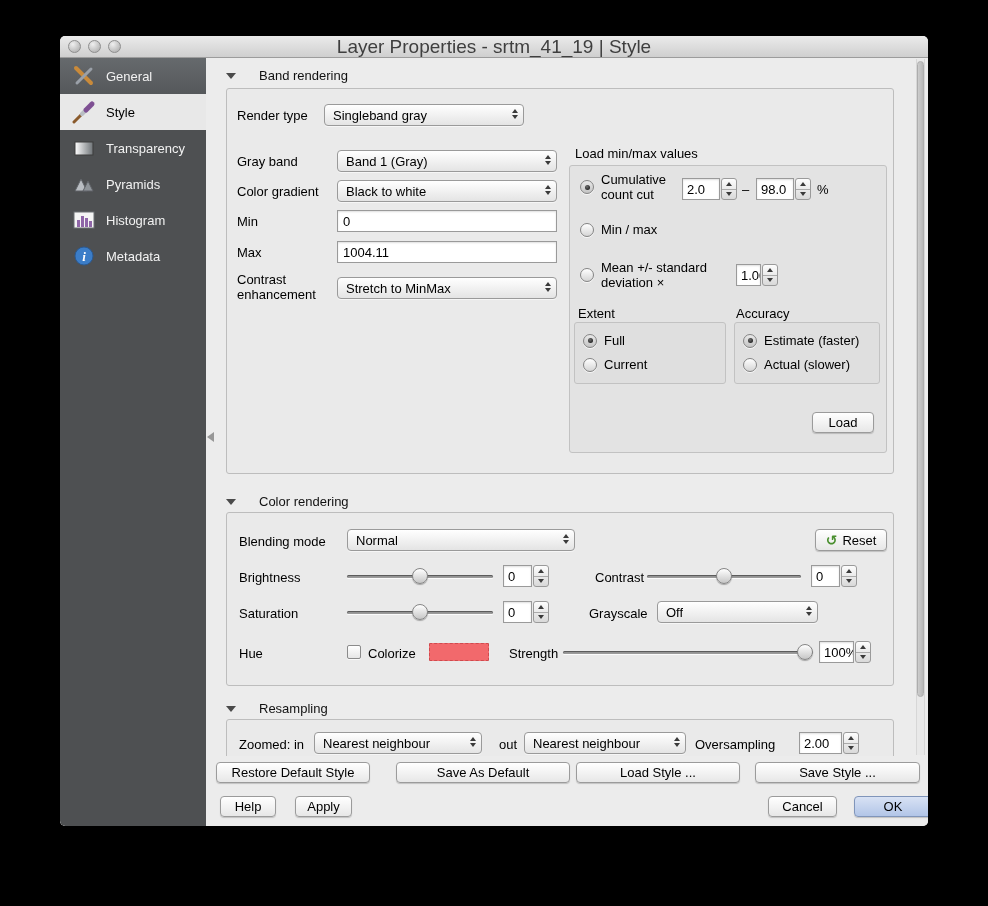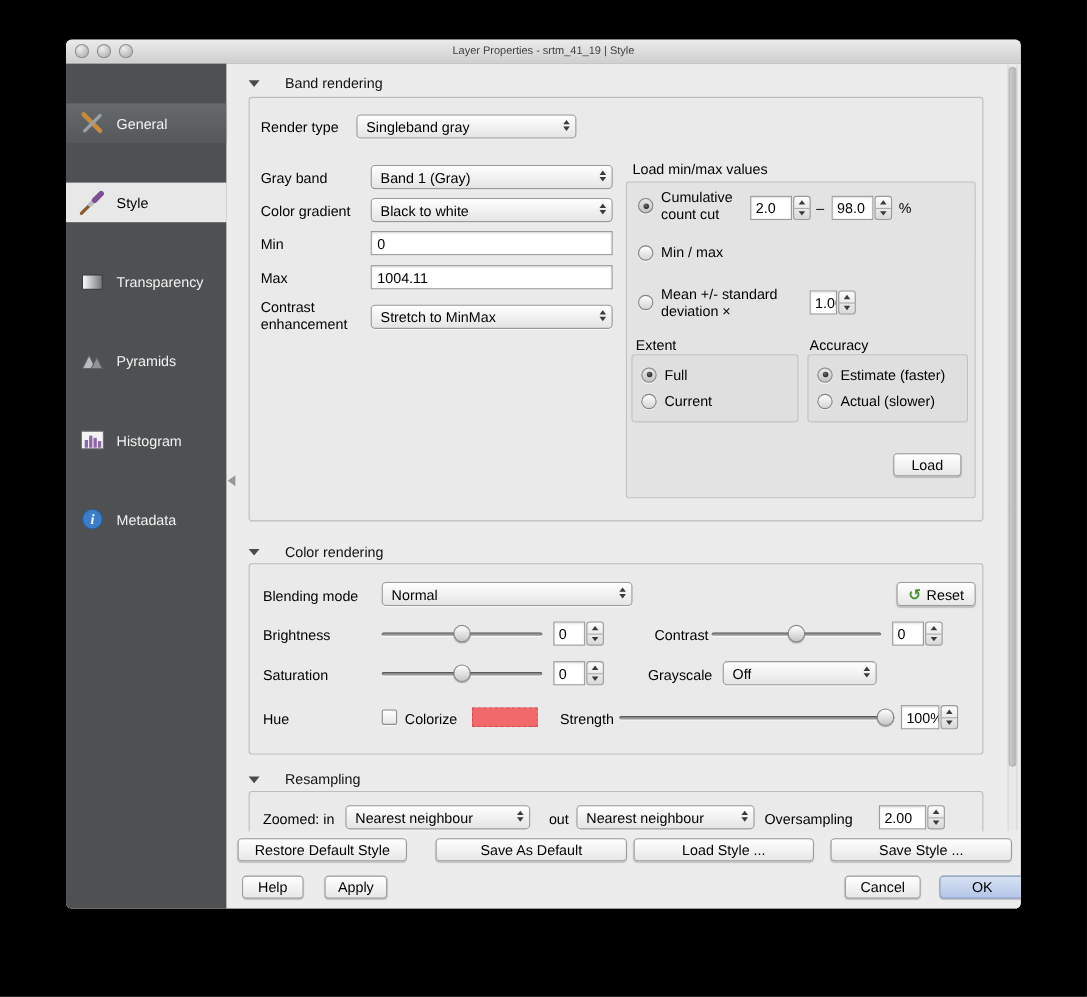--- a/index.html
+++ b/index.html
@@ -1,26 +1,26 @@
 <!DOCTYPE html>
 <html><head>
 <meta charset="utf-8">
 <style>
   * { margin:0; padding:0; box-sizing:border-box; }
   html,body { width:988px; height:906px; background:#000; font-family:"Liberation Sans","DejaVu Sans",sans-serif; font-size:13px; color:#000; }
   .window { position:absolute; left:60px; top:36px; width:868px; height:790px; border-radius:5px; background:#ececec;
             box-shadow:0 18px 50px rgba(0,0,0,.85), 0 0 0 1px rgba(0,0,0,.45); overflow:hidden; }
   .titlebar { position:absolute; left:0; top:0; right:0; height:22px; background:linear-gradient(#ebebeb,#cfcfcf);
               border-bottom:1px solid #9c9c9c; border-radius:5px 5px 0 0; }
-  .title { position:absolute; left:0; right:0; top:0; height:22px; line-height:22px; text-align:center; font-size:10px; color:#3f3f3f; }
+  .title { position:absolute; left:0; right:0; top:0; height:22px; line-height:22px; text-align:center; font-size:19px; color:#3f3f3f; }
   .traffic { position:absolute; left:8px; top:4px; display:flex; gap:7px; }
   .light { width:13px; height:13px; border-radius:50%; border:1px solid #8e8e8e;
            background:radial-gradient(circle at 35% 30%, #efefef, #bcbcbc 70%, #a8a8a8); }
   .sidebar { position:absolute; left:0; top:22px; bottom:0; width:146px; background:#4e5052; border-bottom-left-radius:5px; }
-  .side-item { position:relative; height:36px; display:flex; align-items:center; gap:9px; padding-left:11px; color:#f2f2f2;margin-top:36px; }
+  .side-item { position:relative; height:36px; display:flex; align-items:center; gap:9px; padding-left:11px; color:#f2f2f2; }
   .side-item.first { background:linear-gradient(#666a6d,#55585b); }
   .side-item.selected { background:#e8e8e8; color:#000; }
   .side-icon { width:26px; height:26px; flex:0 0 26px; display:flex; align-items:center; justify-content:center; }
   .content { position:absolute; left:146px; top:22px; right:0; bottom:0; background:#ececec; }
   .scroll { position:absolute; left:0; top:0; right:0; height:698px; overflow:hidden; }
   .sec-header { position:absolute; display:flex; align-items:center; gap:23px; color:#111; }
   .tri-down { width:0; height:0; border-left:5px solid transparent; border-right:5px solid transparent; border-top:6px solid #4a4a4a; }
   .box { position:absolute; border:1px solid #bdbdbd; border-radius:3px; background:#eaeaea;padding-left:14px; }
   .group { position:absolute; border:1px solid #c2c2c2; border-radius:3px; background:#e3e3e3; }
   .group2 { position:absolute; border:1px solid #c2c2c2; border-radius:3px; background:#dfdfdf; }
@@ -351,21 +351,21 @@
               <i>
                 <b class="au"></b>
               </i>
               <i>
                 <b class="ad"></b>
               </i>
             </span>
         </div>
 
         <span class="lbl" style="left:362px;top:93px">Grayscale</span>
-        <div class="dropdown" style="left:430px;top:88px;width:140px">
+        <div class="dropdown" style="left:430px;top:88px;width:161px">
           <span class="dd-val">Off</span>
           <span class="dd-arrows">
               <i class="au"></i>
               <i class="ad"></i>
             </span>
         </div>
 
         <span class="lbl" style="left:12px;top:133px">Hue</span>
         <span class="checkbox" style="left:120px;top:132px"></span>
         <span class="lbl" style="left:141px;top:133px">Colorize</span>

